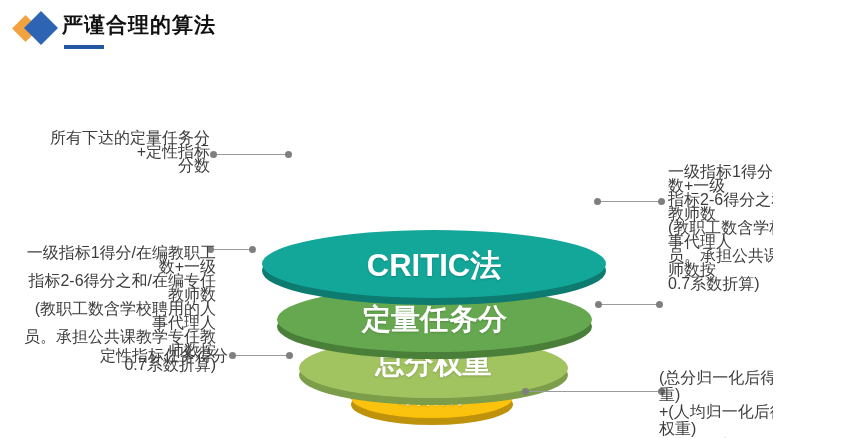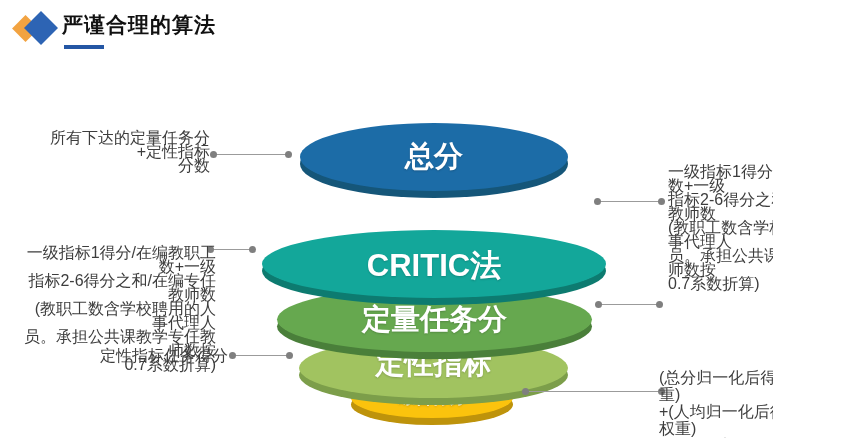--- a/index.html
+++ b/index.html
@@ -93,31 +93,28 @@
 
 <div class="slide">
 
   <div class="title-group">
     <div class="diamond diamond-orange"></div>
     <div class="diamond diamond-blue"></div>
     <div class="page-title">严谨合理的算法</div>
     <div class="title-underline"></div>
   </div>
 
-  <div class="ellipse e1" style="--fill: #1c6ca7; --rim: #155679;">
-    <span class="label">总分</span>
-  </div>
   <div class="ellipse e3" style="--fill: #13a79a; --rim: #0d7b70;">
     <span class="label">CRITIC法</span>
   </div>
   <div class="ellipse e4" style="--fill: #66a84f; --rim: #4a7f3a;">
     <span class="label">定量任务分</span>
   </div>
   <div class="ellipse e5" style="--fill: #a1c360; --rim: #7c9e4a;">
-    <span class="label">定性指标</span>
+    <span class="label">总分权重</span>
   </div>
   <div class="ellipse e6" style="--fill: #fbc30d; --rim: #be930b;">
     <span class="label">综合得分</span>
   </div>
 
   <div class="connector c-tl">
     <span class="dot dot-l"></span>
     <span class="dot dot-r"></span>
   </div>
   <div class="connector c-ml">

